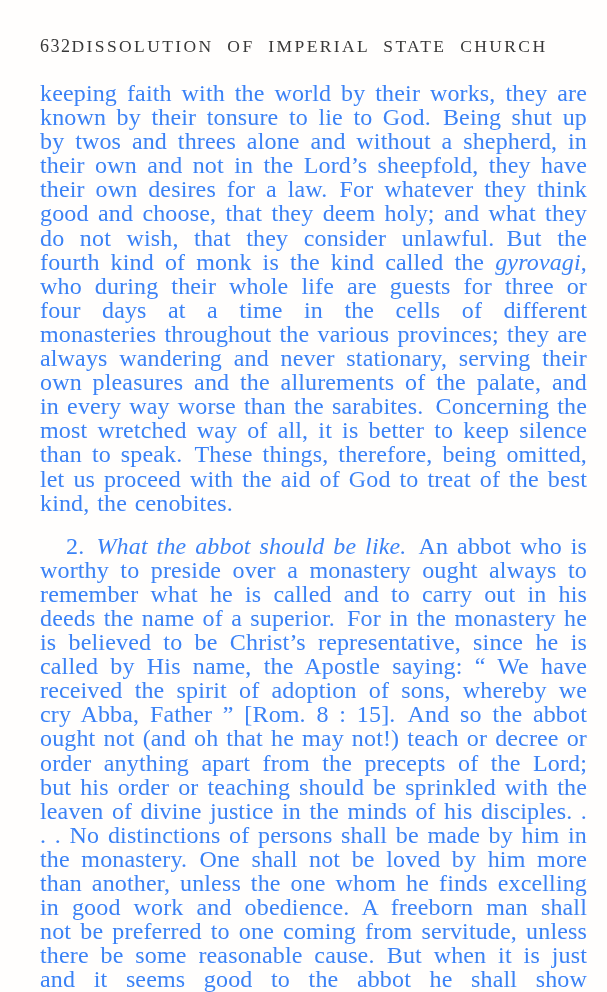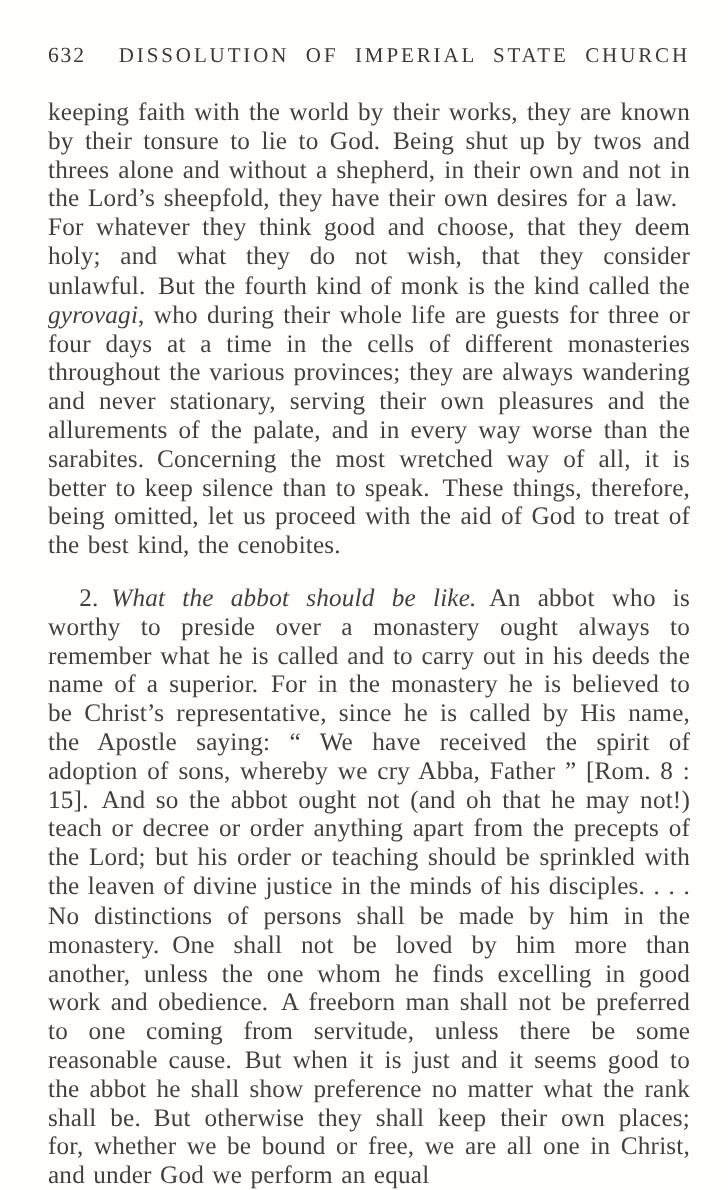--- a/index.html
+++ b/index.html
@@ -6,54 +6,54 @@
     margin: 0;
     padding: 0;
     background: #ffffff;
   }
   .page {
     position: relative;
     width: 607px;
     height: 992px;
     box-sizing: border-box;
     background: #fffefd;
-    padding: 36px 32px 0 40px;
+    padding: 36px 20px 0 40px;
     font-family: "Liberation Serif", "DejaVu Serif", serif;
     color: #3c3c3c;
     overflow: hidden;
   }
   .running-head {
     display: flex;
     align-items: baseline;
     margin: 0 0 24px 0;
     color: #383838;
   }
   .page-number {
     font-size: 18px;
     letter-spacing: 1.5px;
   }
   .running-title {
     flex: 1;
-    text-align: right;
+    text-align: left;
     font-size: 17.5px;
     letter-spacing: 2.4px;
     word-spacing: 7px;
     white-space: nowrap;
   }
   .text-block {
     width: 100%;
   }
   .body-paragraph {
     margin: 0;
-    font-size: 21px;
+    font-size: 24px;
     line-height: 24.1px;
     text-align: justify;
     letter-spacing: 0.15px;
     word-spacing: 1.6px;
-    color: #404040;
+    color: #3b82f6;
   }
   .body-paragraph.indented {
     text-indent: 26px;
     margin-top: 19px;
   }
   .body-paragraph em {
     font-style: italic;
   }
 </style>
 </head>

